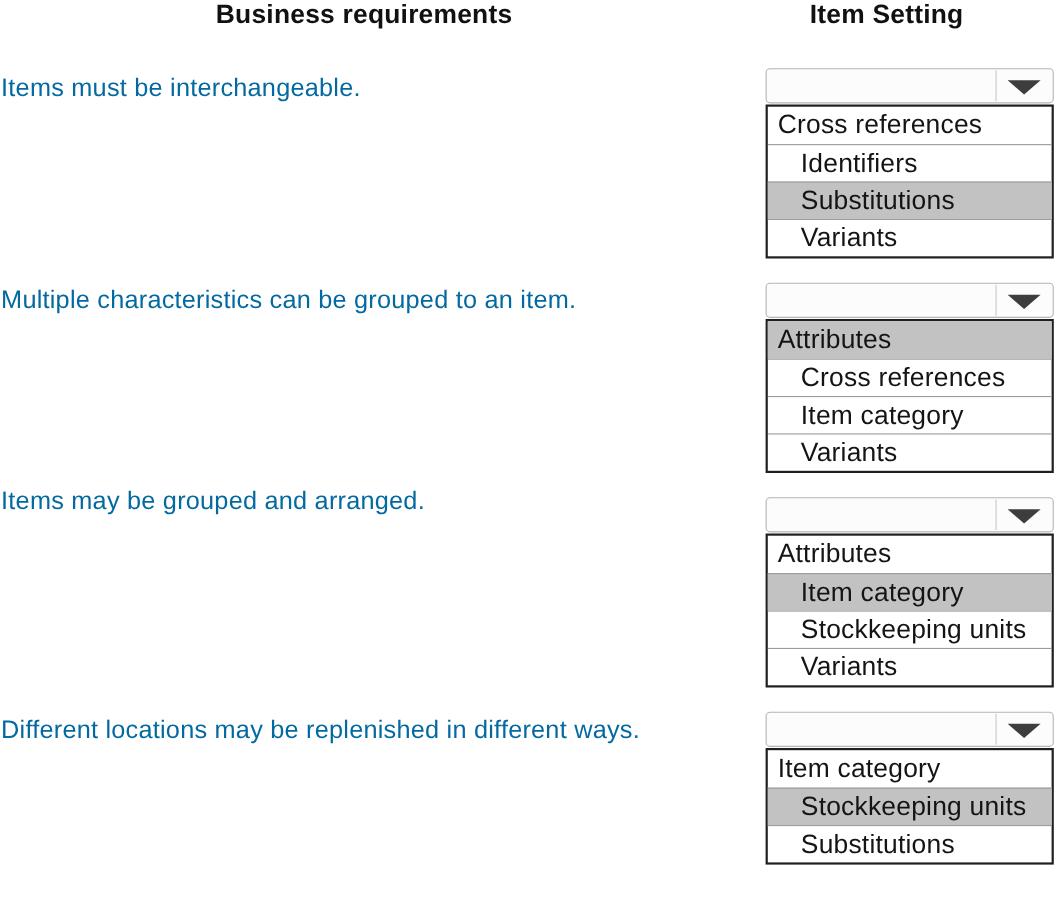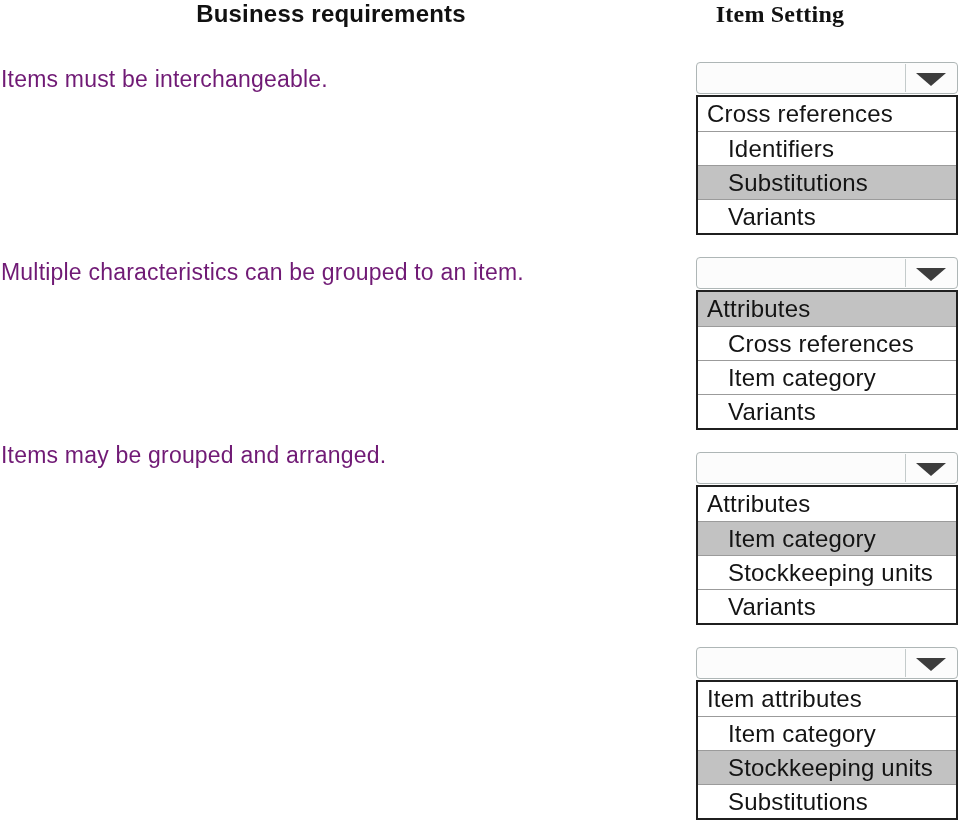--- a/index.html
+++ b/index.html
@@ -17,29 +17,29 @@
     position: absolute;
     top: 0;
     font-size: 24px;
     font-weight: bold;
     line-height: 28px;
     text-align: center;
     color: #111111;
     letter-spacing: 0.2px;
   }
   .col-header.left  { left: 0;   width: 640px; padding-left: 22px; }
-  .col-header.right { left: 664px; width: 232px; font-family: Liberation Serif, serif; }
+  .col-header.right { left: 690px; width: 232px; }
   .req-text {
     position: absolute;
     left: 1px;
     width: 660px;
     font-size: 23px;
     line-height: 30px;
     letter-spacing: 0.2px;
-    color: #701a75;
+    color: #0369a1;
   }
   .widget {
     position: absolute;
     left: 696px;
     width: 262px;
   }
   .select-box {
     position: relative;
     width: 262px;
     height: 32px;
@@ -135,27 +135,27 @@
       <span class="arrow"></span>
     </div>
     <div class="list">
       <div class="option">Attributes</div>
       <div class="option selected">Item category</div>
       <div class="option">Stockkeeping units</div>
       <div class="option">Variants</div>
     </div>
   </div>
 
+  <div class="req-text" style="top:648px">Different locations may be replenished in different ways.</div>
   <div class="widget" style="top:647px">
     <div class="select-box">
       <span class="select-value"></span>
       <span class="select-divider"></span>
       <span class="arrow"></span>
     </div>
     <div class="list">
-      <div class="option">Item attributes</div>
       <div class="option">Item category</div>
       <div class="option selected">Stockkeeping units</div>
       <div class="option">Substitutions</div>
     </div>
   </div>
 
 </div>
 
 </body></html>

